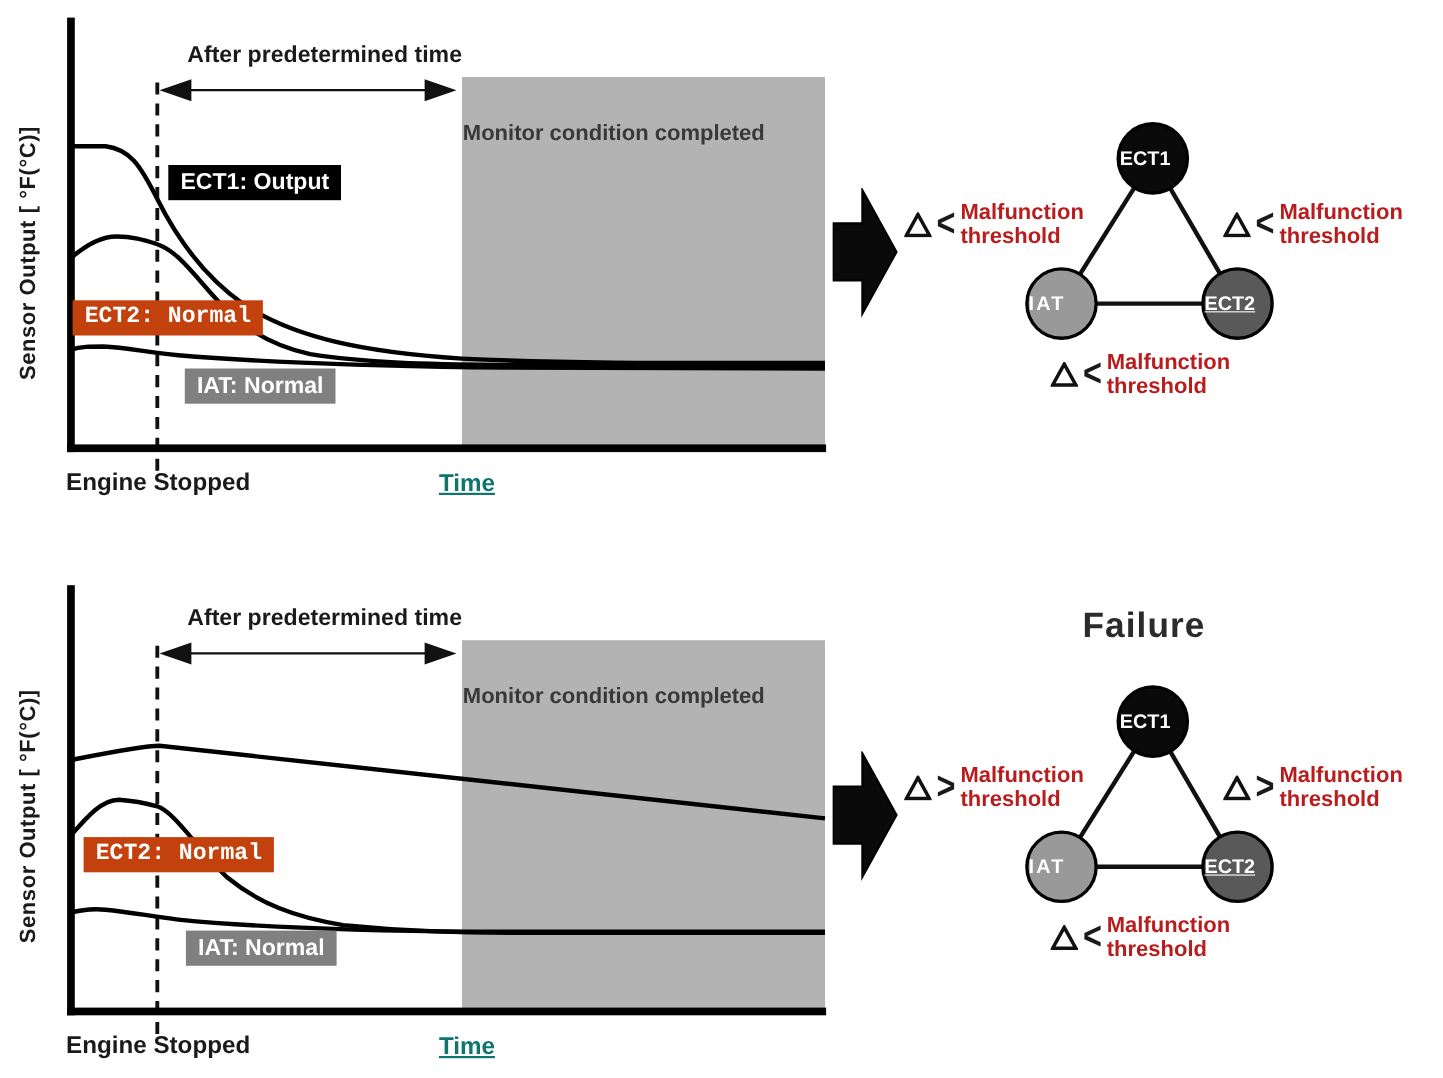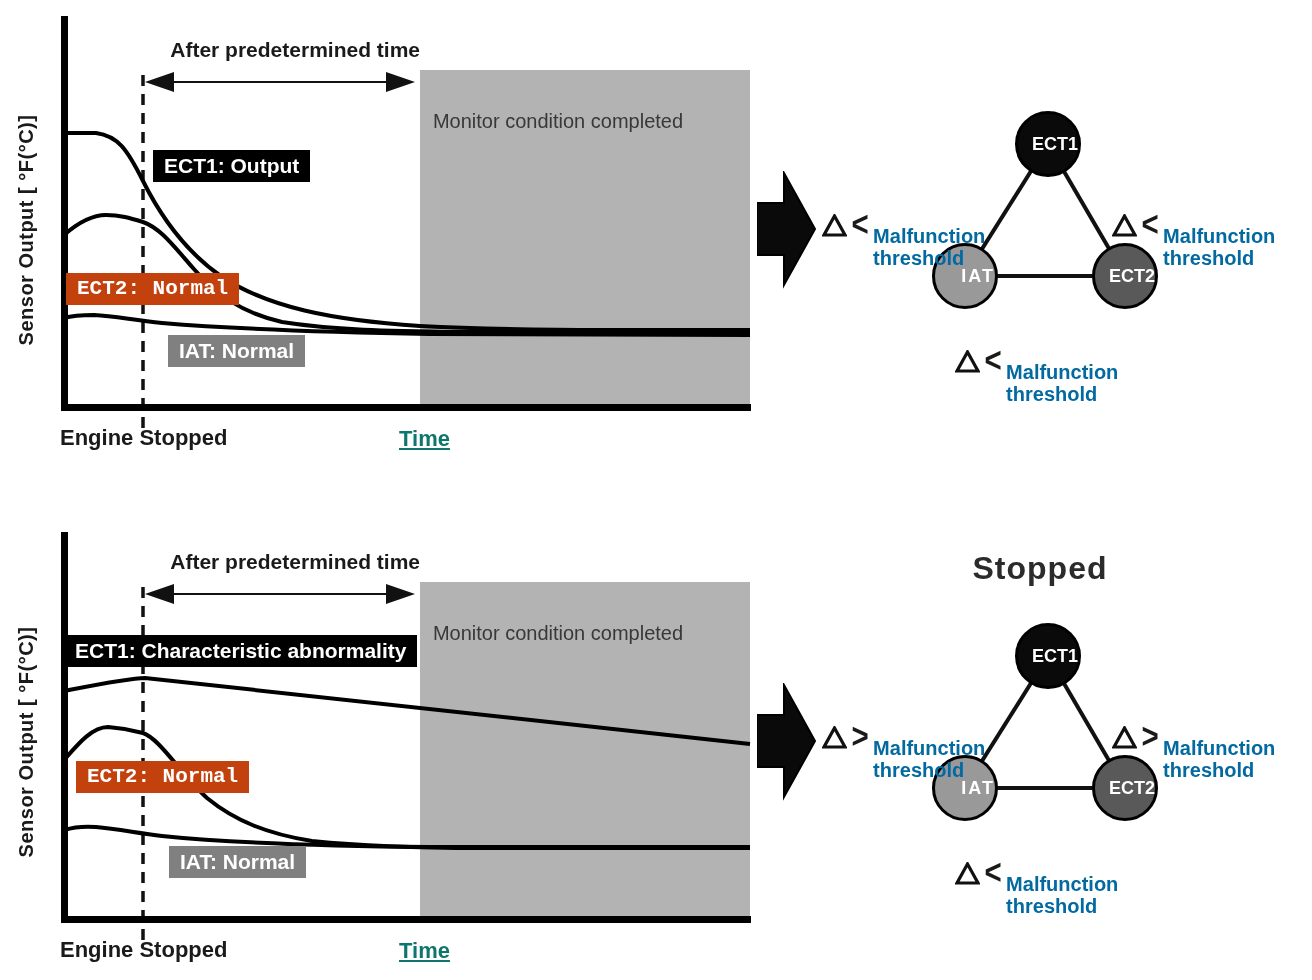--- a/index.html
+++ b/index.html
@@ -9,53 +9,53 @@
   .panel.p0{top:0;height:512px;}
   .panel.p1{top:512px;height:468px;}
   .abs{position:absolute;}
   .chart-svg{position:absolute;left:0;top:0;}
   
   .yaxis-label{left:26px;top:230px;transform:translate(-50%,-50%) rotate(-90deg);
     font-weight:bold;font-size:20px;color:#1a1a1a;white-space:nowrap;letter-spacing:.5px;}
   .predet-label{left:138px;top:38px;width:282px;text-align:right;
     font-weight:bold;font-size:21px;color:#1a1a1a;white-space:nowrap;}
   .monitor-label{left:420px;top:110px;width:276px;text-align:center;
-    font-weight:normal;font-size:20px;color:#383838;white-space:nowrap;}
+    font-weight:bold;font-size:20px;color:#383838;white-space:nowrap;}
   .series-label{color:#fff;font-weight:bold;font-size:21px;line-height:26px;
     padding:3px 11px;white-space:nowrap;}
   .ect1-label{background:#000;}
   .ect2-label{background:#c2410c;font-family:Liberation Mono, monospace;}
   .iat-label{background:#808080;}
   .p0 .ect1-label{left:153px;top:150px;}
   .p1 .ect1-label{left:64px;top:123px;}
   .p0 .ect2-label{left:66px;top:273px;}
   .p1 .ect2-label{left:76px;top:249px;}
   .p0 .iat-label{left:168px;top:335px;}
   .p1 .iat-label{left:169px;top:334px;}
   .engine-stopped{left:60px;top:425px;font-weight:bold;font-size:22px;color:#1a1a1a;white-space:nowrap;}
   .time-label{left:399px;top:426px;font-weight:bold;font-size:22px;color:#0f766e;text-decoration:underline;}
   .case-title{left:925px;top:38px;width:230px;text-align:center;
     font-weight:bold;font-size:32px;color:#2b2b2b;letter-spacing:1px;}
   .flow-arrow{left:757px;top:171px;width:60px;height:118px;}
   
   .node{width:60px;height:60px;border-radius:50%;border:3px solid #000;color:#fff;
-    font-weight:bold;font-size:18px;display:flex;align-items:center;justify-content:flex-end;
+    font-weight:bold;font-size:18px;display:flex;align-items:center;justify-content:flex-start;
     box-sizing:content-box;}
   .node-ect1{left:1015px;top:111px;background:#0a0a0a;}
   .node-iat{left:932px;top:243px;background:#999;letter-spacing:2px;}
-  .node-ect2{left:1092px;top:243px;background:#595959;}
+  .node-ect2{left:1092px;top:243px;background:#595959;text-decoration:underline;}
   
   .threshold{display:flex;align-items:center;gap:3px;}
   .th-left{left:822px;top:182px;}
   .th-right{left:1112px;top:182px;}
   .th-bottom{left:955px;top:318px;}
   .delta-icon{display:block;}
   .comparator{font-weight:bold;font-size:31px;color:#1a1a1a;line-height:1;
     transform:scale(.95,1.15);margin:0 1px 4px 1px;}
-  .th-text{font-weight:bold;font-size:20px;line-height:22px;color:#0369a1;white-space:nowrap;margin-top:43px;}
+  .th-text{font-weight:bold;font-size:20px;line-height:22px;color:#b91c1c;white-space:nowrap;}
 </style>
 </head>
 <body>
 
 <section class="panel p0">
   <svg class="chart-svg" width="1312" height="512" viewBox="0 0 1312 512">
     <rect x="420" y="70" width="330" height="335" fill="#b3b3b3"></rect>
     <line x1="143" y1="75" x2="143" y2="431" stroke="#111" stroke-width="3.5" stroke-dasharray="11 8"></line>
     <g>
       <line x1="158" y1="82" x2="402" y2="82" stroke="#111" stroke-width="2"></line>
@@ -147,31 +147,30 @@
     <g stroke="#111" stroke-width="4">
       <line x1="1048" y1="144" x2="965" y2="276"></line>
       <line x1="1048" y1="144" x2="1125" y2="276"></line>
       <line x1="965" y1="276" x2="1125" y2="276"></line>
     </g>
   </svg>
 
   <div class="abs yaxis-label">Sensor Output [ °F(°C)]</div>
   <div class="abs predet-label">After predetermined time</div>
   <div class="abs monitor-label">Monitor condition completed</div>
-  <div class="abs series-label ect1-label">ECT1: Characteristic abnormality</div>
   <div class="abs series-label ect2-label">ECT2: Normal</div>
   <div class="abs series-label iat-label">IAT: Normal</div>
   <div class="abs engine-stopped">Engine Stopped</div>
   <div class="abs time-label">Time</div>
 
   <svg class="abs flow-arrow" viewBox="0 0 60 118">
     <polygon points="0,32 27,32 27,2 58,58 27,114 27,84 0,84" fill="#0a0a0a" stroke="#000" stroke-width="2"></polygon>
   </svg>
 
-  <div class="abs case-title">Stopped</div>
+  <div class="abs case-title">Failure</div>
 
   <div class="abs node node-ect1">
     <span>ECT1</span>
   </div>
   <div class="abs node node-iat">
     <span>IAT</span>
   </div>
   <div class="abs node node-ect2">
     <span>ECT2</span>
   </div>

